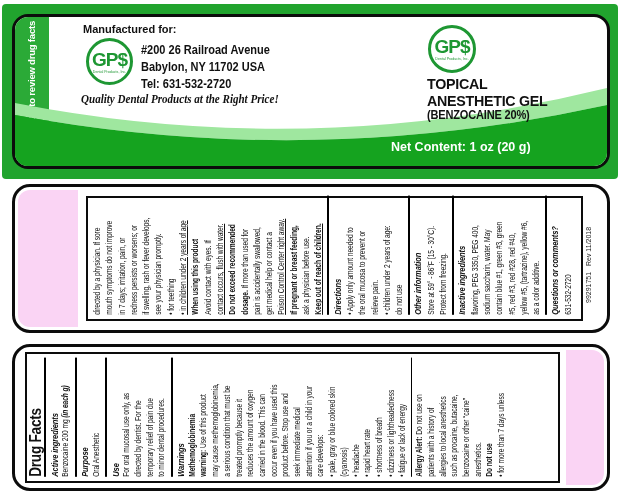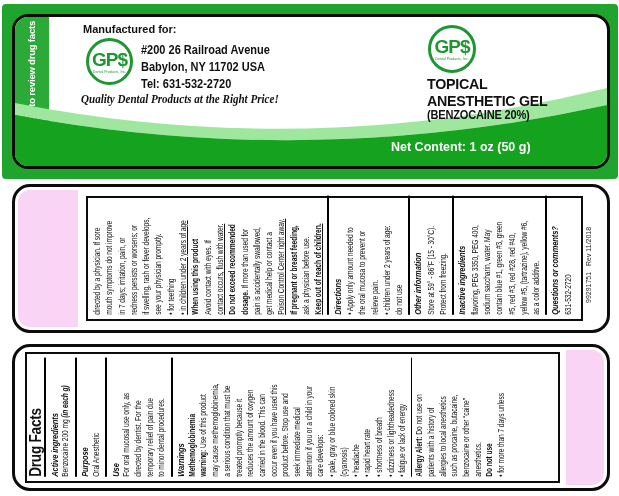--- a/index.html
+++ b/index.html
@@ -72,21 +72,21 @@
         <div>Tel: 631-532-2720</div>
       </div>
       <div class="tagline">Quality Dental Products at the Right Price!</div>
       <div class="logo logo2">
         <div class="logo-gps">GP$</div>
         <div class="logo-sub">Dental Products, Inc.</div>
       </div>
       <div class="ptitle" style="top:58px;">TOPICAL</div>
       <div class="ptitle" style="top:75px;">ANESTHETIC GEL</div>
       <div class="psub">(BENZOCAINE 20%)</div>
-      <div class="netc">Net Content: 1 oz (50 g)</div>
+      <div class="netc">Net Content: 1 oz (20 g)</div>
     </div>
   </div>
 
   <div class="panel mid">
     <div class="pink left"></div>
     <div class="facts-box mid">
       <div class="rot" style="top:120px;width:120px;height:492px;">
         <div class="squeeze" id="mid-col">
             <div class="dfline"><span>directed by a physician. If sore</span></div>
             <div class="dfline"><span>mouth symptoms do not improve</span></div>

